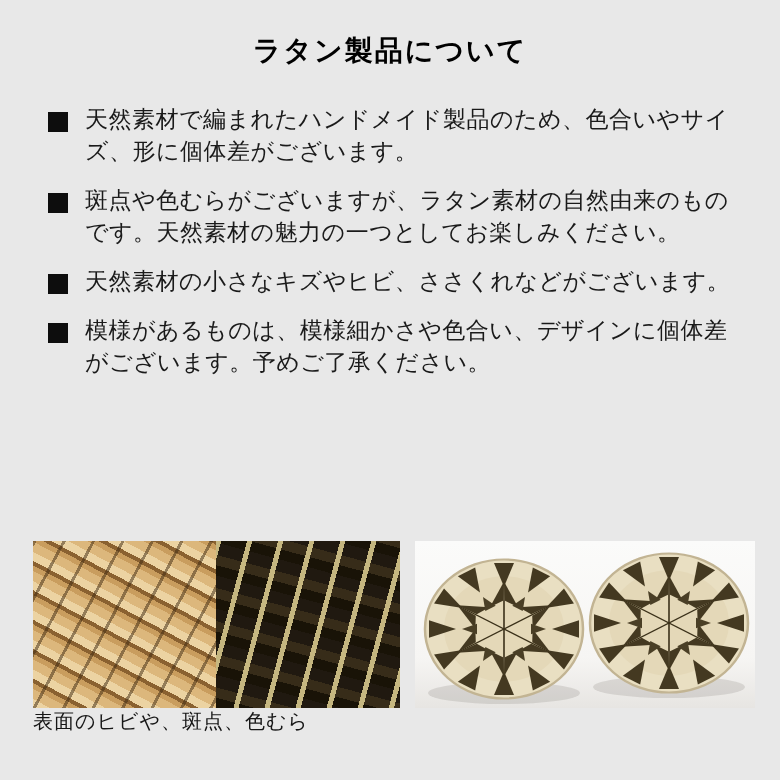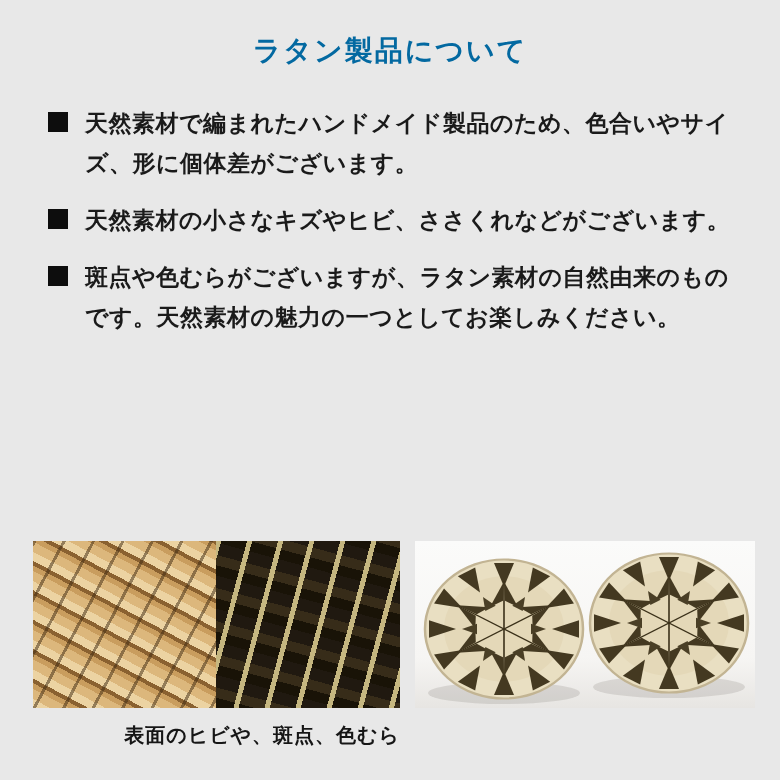--- a/index.html
+++ b/index.html
@@ -12,21 +12,21 @@
   }
   .page{width:780px;height:780px;position:relative;box-sizing:border-box;}
 
   .title{
     margin:0;
     padding-top:32px;
     text-align:center;
     font-size:28px;
     font-weight:700;
     letter-spacing:2px;
-    color:#0369a1;
+    color:#000000;
   }
 
   .notices{
     list-style:none;
     margin:0;
     padding:33px 45px 0 48px;
   }
   .notice{
     display:flex;
     align-items:flex-start;
@@ -34,22 +34,22 @@
   }
   .sq{
     flex:0 0 auto;
     width:20px;height:20px;
     background:#0d0d0d;
     margin-top:9px;
     margin-right:17px;
   }
   .notice-text{
     font-size:23px;
-    line-height:40px;
-    font-weight:700;
+    line-height:32px;
+    font-weight:400;
     letter-spacing:0.5px;
     max-width:655px;
   }
 
   .figures{
     position:absolute;
     left:0;top:541px;
     width:780px;
     display:flex;
     justify-content:flex-start;
@@ -69,47 +69,50 @@
     width:184px;height:167px;
     background:
       repeating-linear-gradient(105deg, rgba(206,191,134,.95) 0 5px, rgba(206,191,134,0) 5px 30px),
       repeating-linear-gradient(15deg, #191307 0 10px, #372c19 10px 20px, #201910 20px 32px);
   }
   .plates-bg{
     width:340px;
     background:linear-gradient(#fbfbfa 0%, #f6f5f3 70%, #e7e5e2 100%);
   }
   figcaption{
-    margin-top:14px;
-    text-align:right;
+    text-align:left;
     font-size:20px;
-    font-weight:700;
+    font-weight:400;
     letter-spacing:1px;
     color:#161616;
   }
 </style>
 </head>
 <body>
 
 <div class="page">
 
   <h1 class="title">ラタン製品について</h1>
 
   <ul class="notices">
     <li class="notice">
       <span class="sq"></span>
       <span class="notice-text">天然素材で編まれたハンドメイド製品のため、色合いやサイズ、形に個体差がございます。</span>
     </li>
     <li class="notice">
       <span class="sq"></span>
+      <span class="notice-text">斑点や色むらがございますが、ラタン素材の自然由来のものです。天然素材の魅力の一つとしてお楽しみください。</span>
+    </li>
+    <li class="notice">
+      <span class="sq"></span>
       <span class="notice-text">天然素材の小さなキズやヒビ、ささくれなどがございます。</span>
     </li>
     <li class="notice">
       <span class="sq"></span>
-      <span class="notice-text">斑点や色むらがございますが、ラタン素材の自然由来のものです。天然素材の魅力の一つとしてお楽しみください。</span>
+      <span class="notice-text">模様があるものは、模様細かさや色合い、デザインに個体差がございます。予めご了承ください。</span>
     </li>
   </ul>
 
   <div class="figures">
 
     <figure class="fig-left">
       <div class="photo split">
         <div class="weave-light"></div>
         <div class="weave-dark"></div>
       </div>

